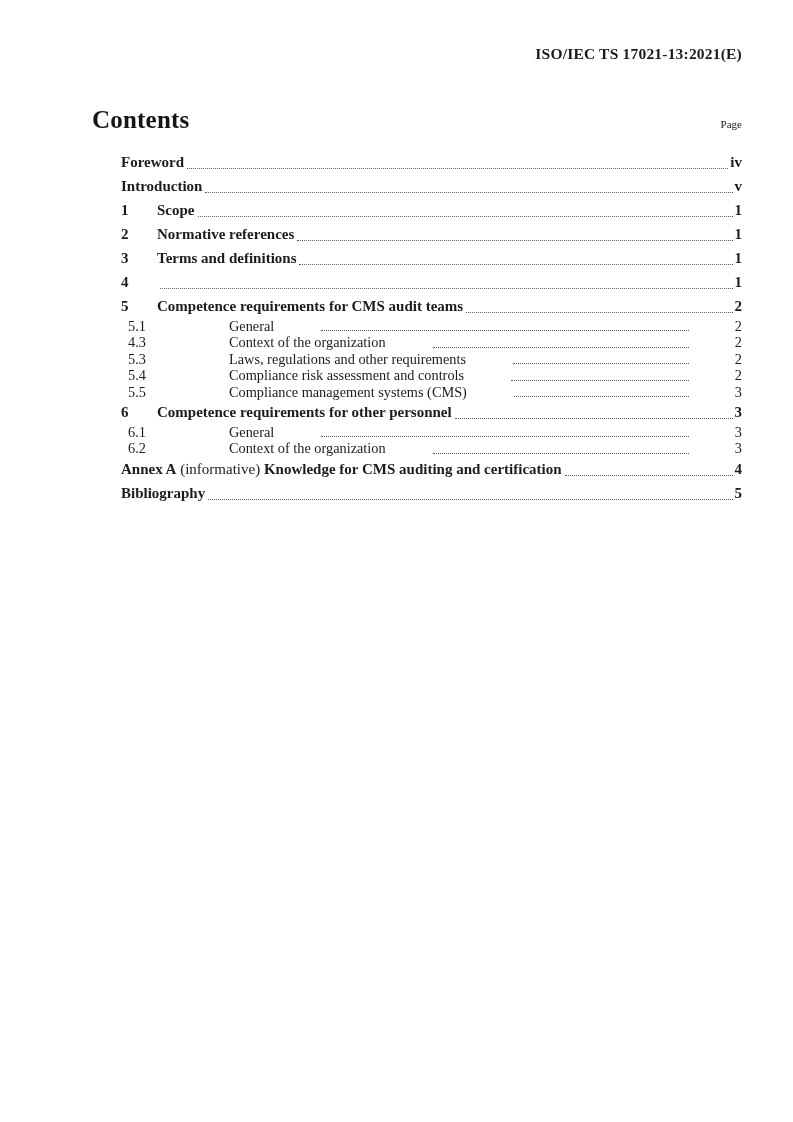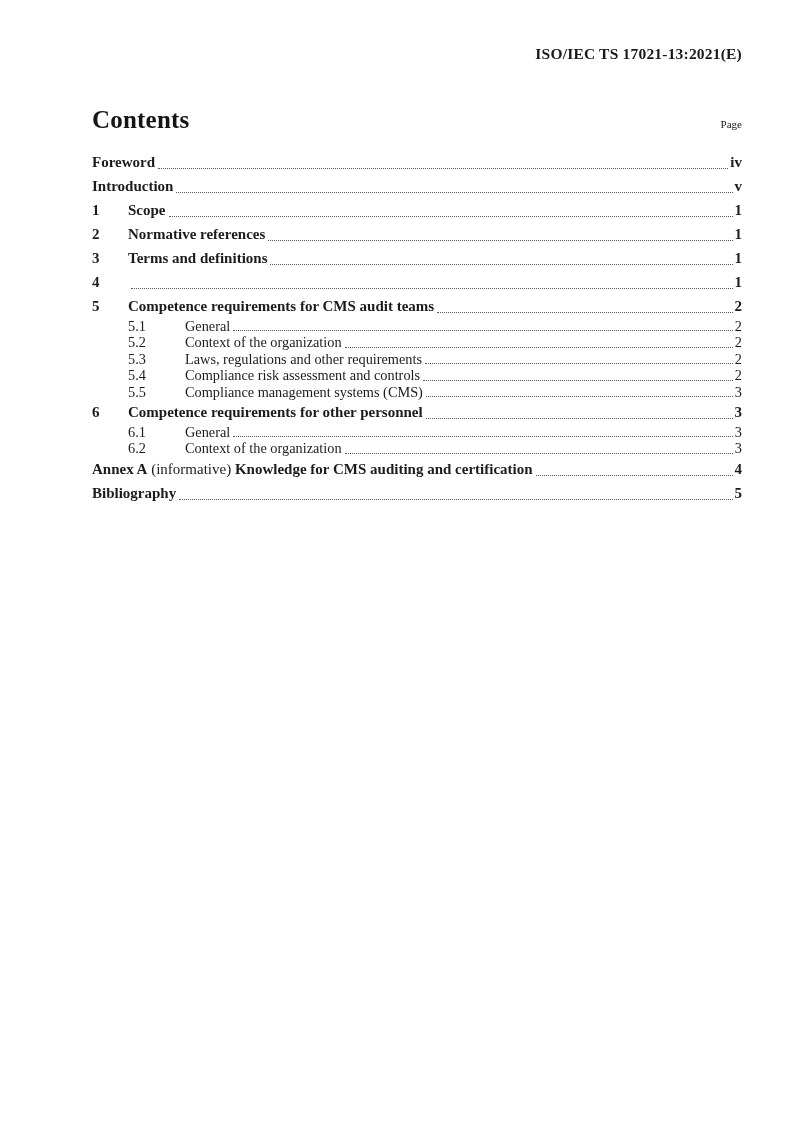--- a/index.html
+++ b/index.html
@@ -66,30 +66,32 @@
     margin: 0 2px 5px 3px;
   }
   .toc-row .pg {
     flex-shrink: 0;
     white-space: nowrap;
   }
   
   .toc-row.lvl0, .toc-row.lvl1 {
     font-size: 15px;
     line-height: 24px;
+    margin-left: 29px;
   }
   .toc-row.lvl1 .num {
     width: 36px;
     font-weight: bold;
   }
   
   .toc-row.lvl2 {
     font-size: 14.3px;
     line-height: 16.4px;
     padding-left: 36px;
+    gap: 44px;
   }
   .toc-row.lvl2 .num { width: 57px; }
   .toc-row.lvl2 .leader { margin-bottom: 3px; }
   .seg-bold { font-weight: bold; }
   .pg-bold { font-weight: bold; }
   .doc-footer {
     position: absolute;
     top: 1069px;
     left: 92px;
     right: 53px;
@@ -157,21 +159,21 @@
     <span class="leader"></span>
     <span class="pg pg-bold">2</span>
   </div>
       <div class="toc-row lvl2">
     <span class="num">5.1</span>
     <span class="label"><span>General</span></span>
     <span class="leader"></span>
     <span class="pg">2</span>
   </div>
       <div class="toc-row lvl2">
-    <span class="num">5.2</span>
+    <span class="num">4.3</span>
     <span class="label"><span>Context of the organization</span></span>
     <span class="leader"></span>
     <span class="pg">2</span>
   </div>
       <div class="toc-row lvl2">
     <span class="num">5.3</span>
     <span class="label"><span>Laws, regulations and other requirements</span></span>
     <span class="leader"></span>
     <span class="pg">2</span>
   </div>

